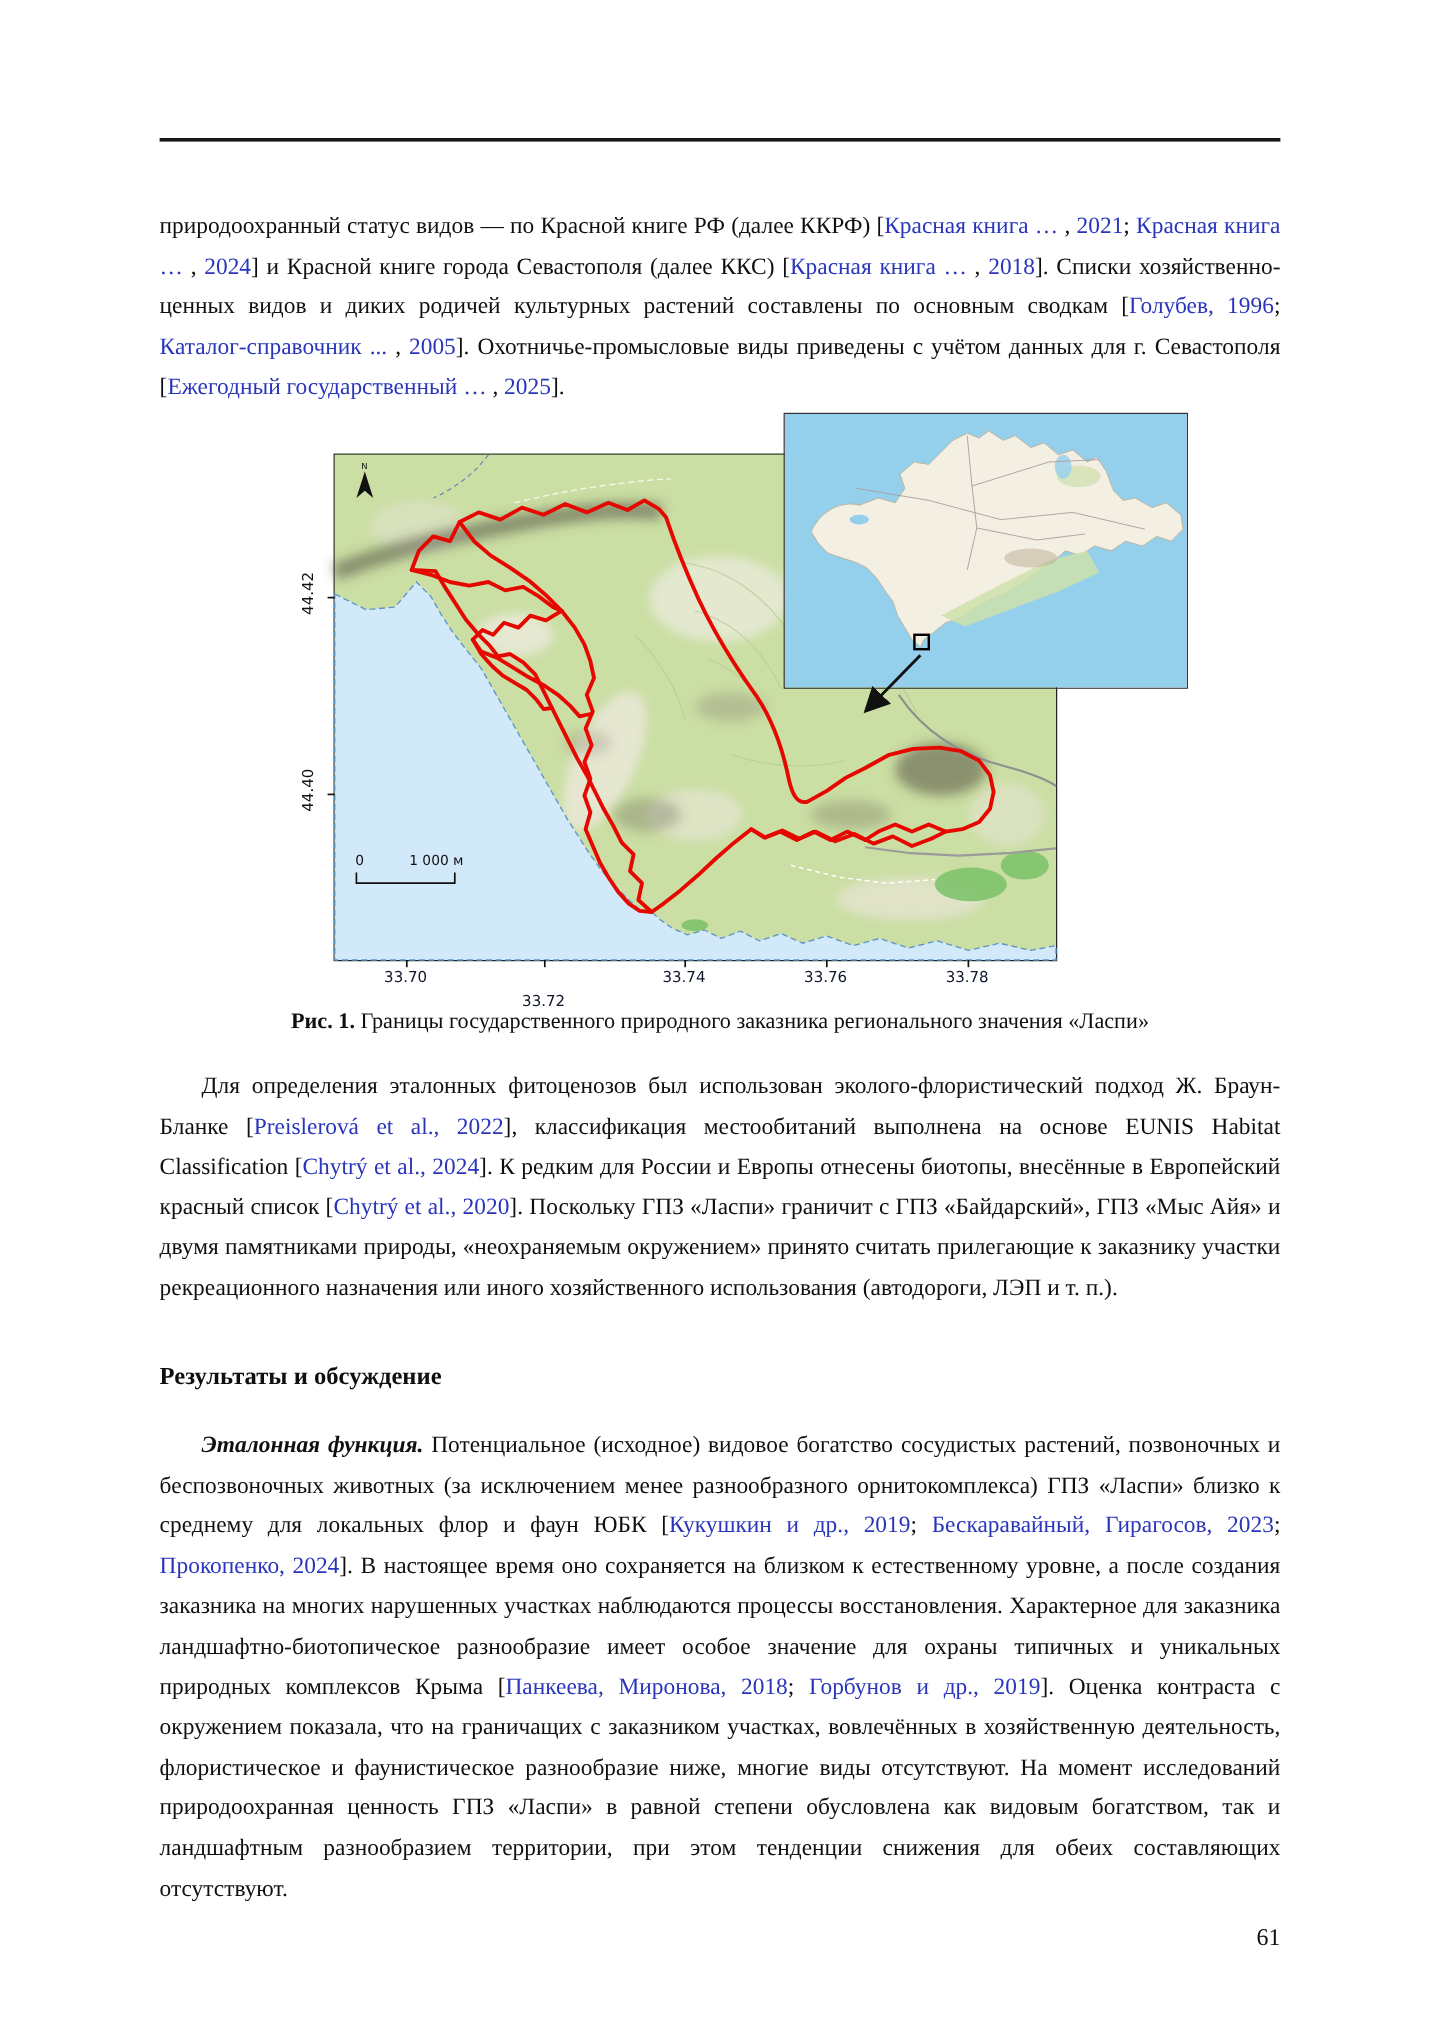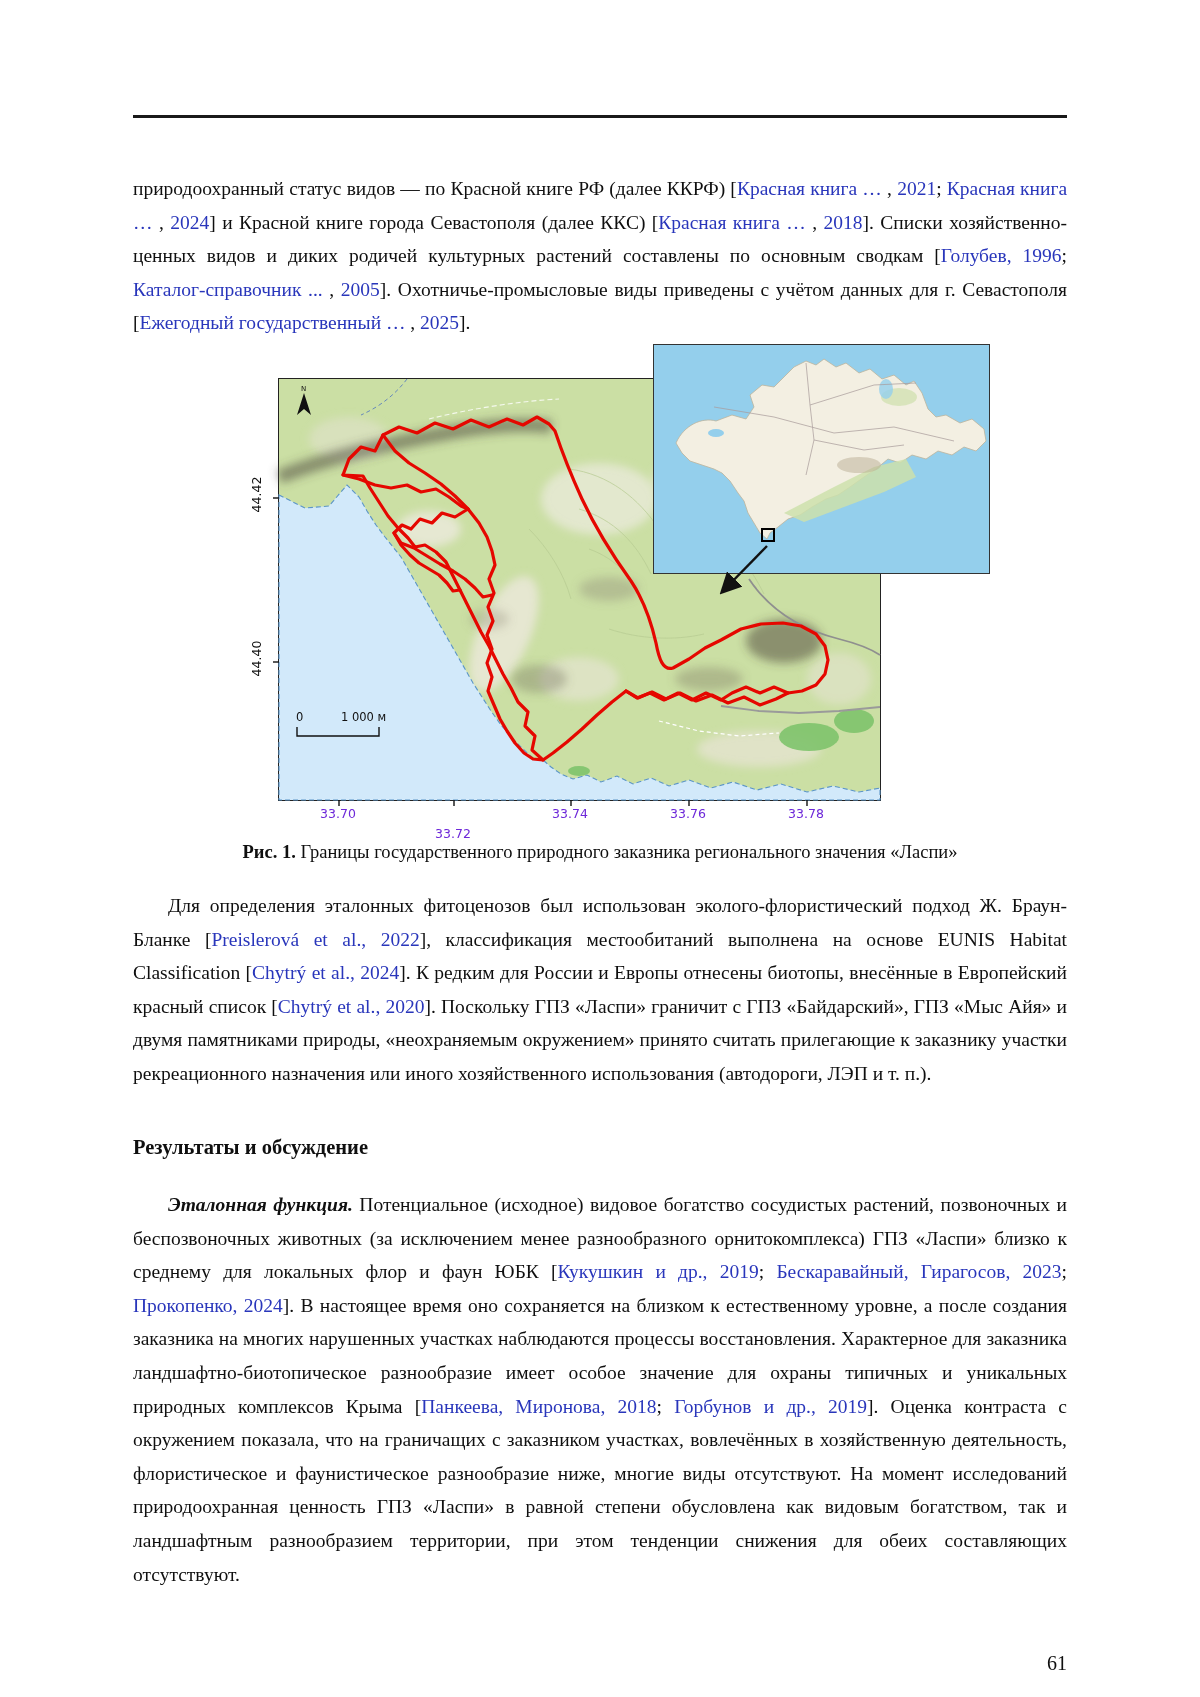--- a/index.html
+++ b/index.html
@@ -13,33 +13,33 @@
   .para.indent{text-indent:35px;}
   .seg-link{color:#2936bb;}
   .seg-bolditalic{font-weight:700;font-style:italic;}
   .seg-bold{font-weight:700;}
   #p1{top:156px;margin-top:16px;}
   #p2{top:889px;}
   #p3{top:1188px;}
   .caption{position:absolute;left:133px;top:842px;width:934px;text-align:center;font-size:18.5px;}
   .results{position:absolute;left:133px;top:1136px;width:934px;text-align:left;
            font-weight:700;font-size:20.5px;}
-  .pagenum{position:absolute;left:947px;top:1604px;width:120px;text-align:right;font-size:20px;margin-top:48px;}
+  .pagenum{position:absolute;left:947px;top:1604px;width:120px;text-align:right;font-size:20px;}
   .figure{position:absolute;left:255px;top:340px;width:740px;height:495px;}
   .mainmap{position:absolute;left:23px;top:38px;width:601px;height:421px;
            border:1px solid #222;background:#cbdfa4;}
   .mainmap svg{display:block;overflow:visible;}
   .inset{position:absolute;left:398px;top:4px;width:335px;height:228px;border:1px solid #333;}
   .inset svg{display:block;}
   .latlabel{position:absolute;font-family:"DejaVu Sans","Liberation Sans",sans-serif;
             font-size:12.5px;width:46px;text-align:center;transform:rotate(-90deg);color:#111;}
   .lat1{left:-22px;top:147px;}
   .lat2{left:-22px;top:311px;}
   .lonlabel{position:absolute;top:466px;width:60px;text-align:center;
-            font-family:"DejaVu Sans","Liberation Sans",sans-serif;font-size:12.5px;color:#6d28d9;}
+            font-family:"DejaVu Sans","Liberation Sans",sans-serif;font-size:12.5px;color:#0f172a;}
   .lon0{left:53px;}.lon1{left:168px;margin-top:20px;}.lon2{left:285px;}.lon3{left:403px;}.lon4{left:521px;}
   .arrowsvg{position:absolute;left:0;top:0;width:740px;height:495px;pointer-events:none;}
 </style>
 </head>
 <body>
 
 <div class="hdr">
 </div>
 <div class="rule"></div>
 

